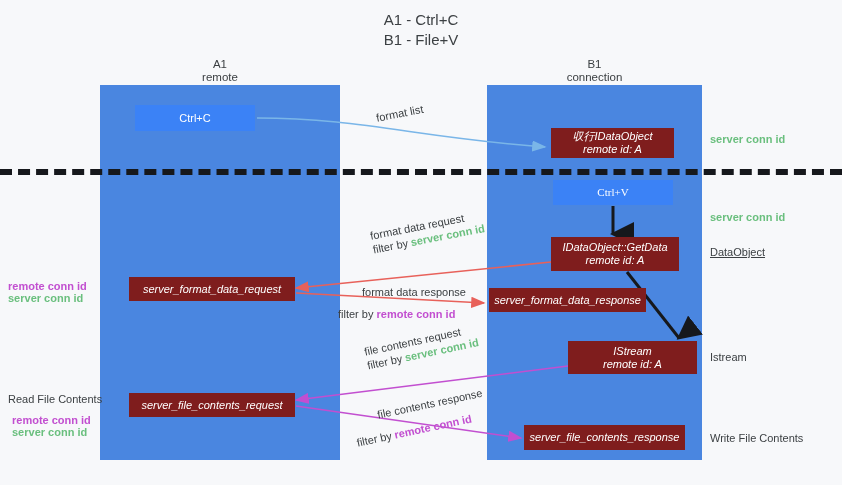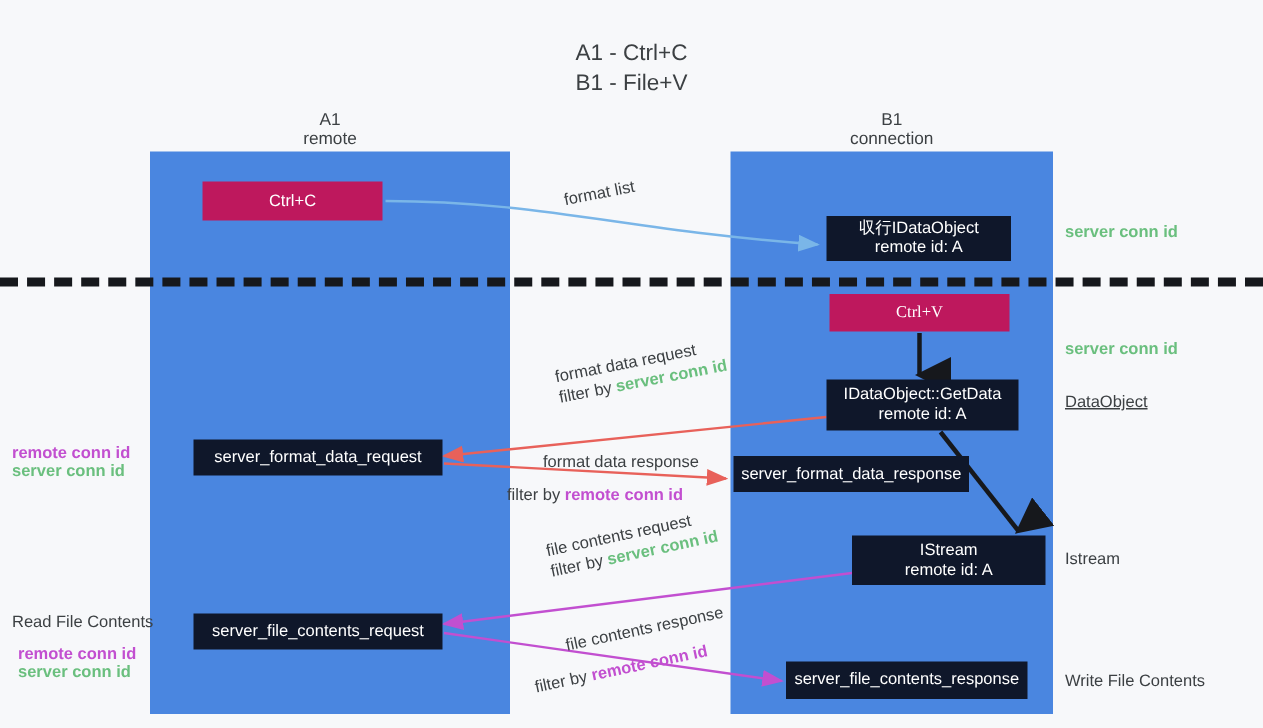--- a/index.html
+++ b/index.html
@@ -4,21 +4,21 @@
 <style>
   html,body{margin:0;padding:0;}
   body{
     width:842px;height:485px;
     background:#f7f8fa;
     font-family:"Liberation Sans","DejaVu Sans",sans-serif;
     overflow:hidden;
     position:relative;
     color:#3c4043;
   }
-  .canvas{position:absolute;left:0;top:16px;width:842px;height:434px;}
+  .canvas{position:absolute;left:0;top:0;width:842px;height:434px;}
   .abs{position:absolute;}
 
   
   .title{
     left:0;top:10px;width:842px;text-align:center;
     font-size:15px;line-height:20px;color:#3c4043;
   }
 
   
   .lane-head{
@@ -44,22 +44,22 @@
     color:#ffffff;
     font-size:11px;
     line-height:13px;
     display:flex;
     flex-direction:column;
     align-items:center;
     justify-content:center;
     text-align:center;
     padding:2px 6px;
   }
-  .node.green{background:#be185d;}
-  .node.orange{background:#0f172a;}
+  .node.green{background:#3b82f6;}
+  .node.orange{background:#7f1d1d;font-style:italic;}
 
   
   .lbl{font-size:11px;line-height:14px;color:#3c4043;white-space:nowrap;}
   .lbl.green{color:#6abf7e;font-weight:bold;}
   .lbl.magenta{color:#c24fd0;font-weight:bold;}
   .g{color:#6abf7e;font-weight:bold;}
   .m{color:#c24fd0;font-weight:bold;}
 
   .rot-a{transform:rotate(-11deg);transform-origin:left top;}
   .rot-b{transform:rotate(-12deg);transform-origin:left top;}

